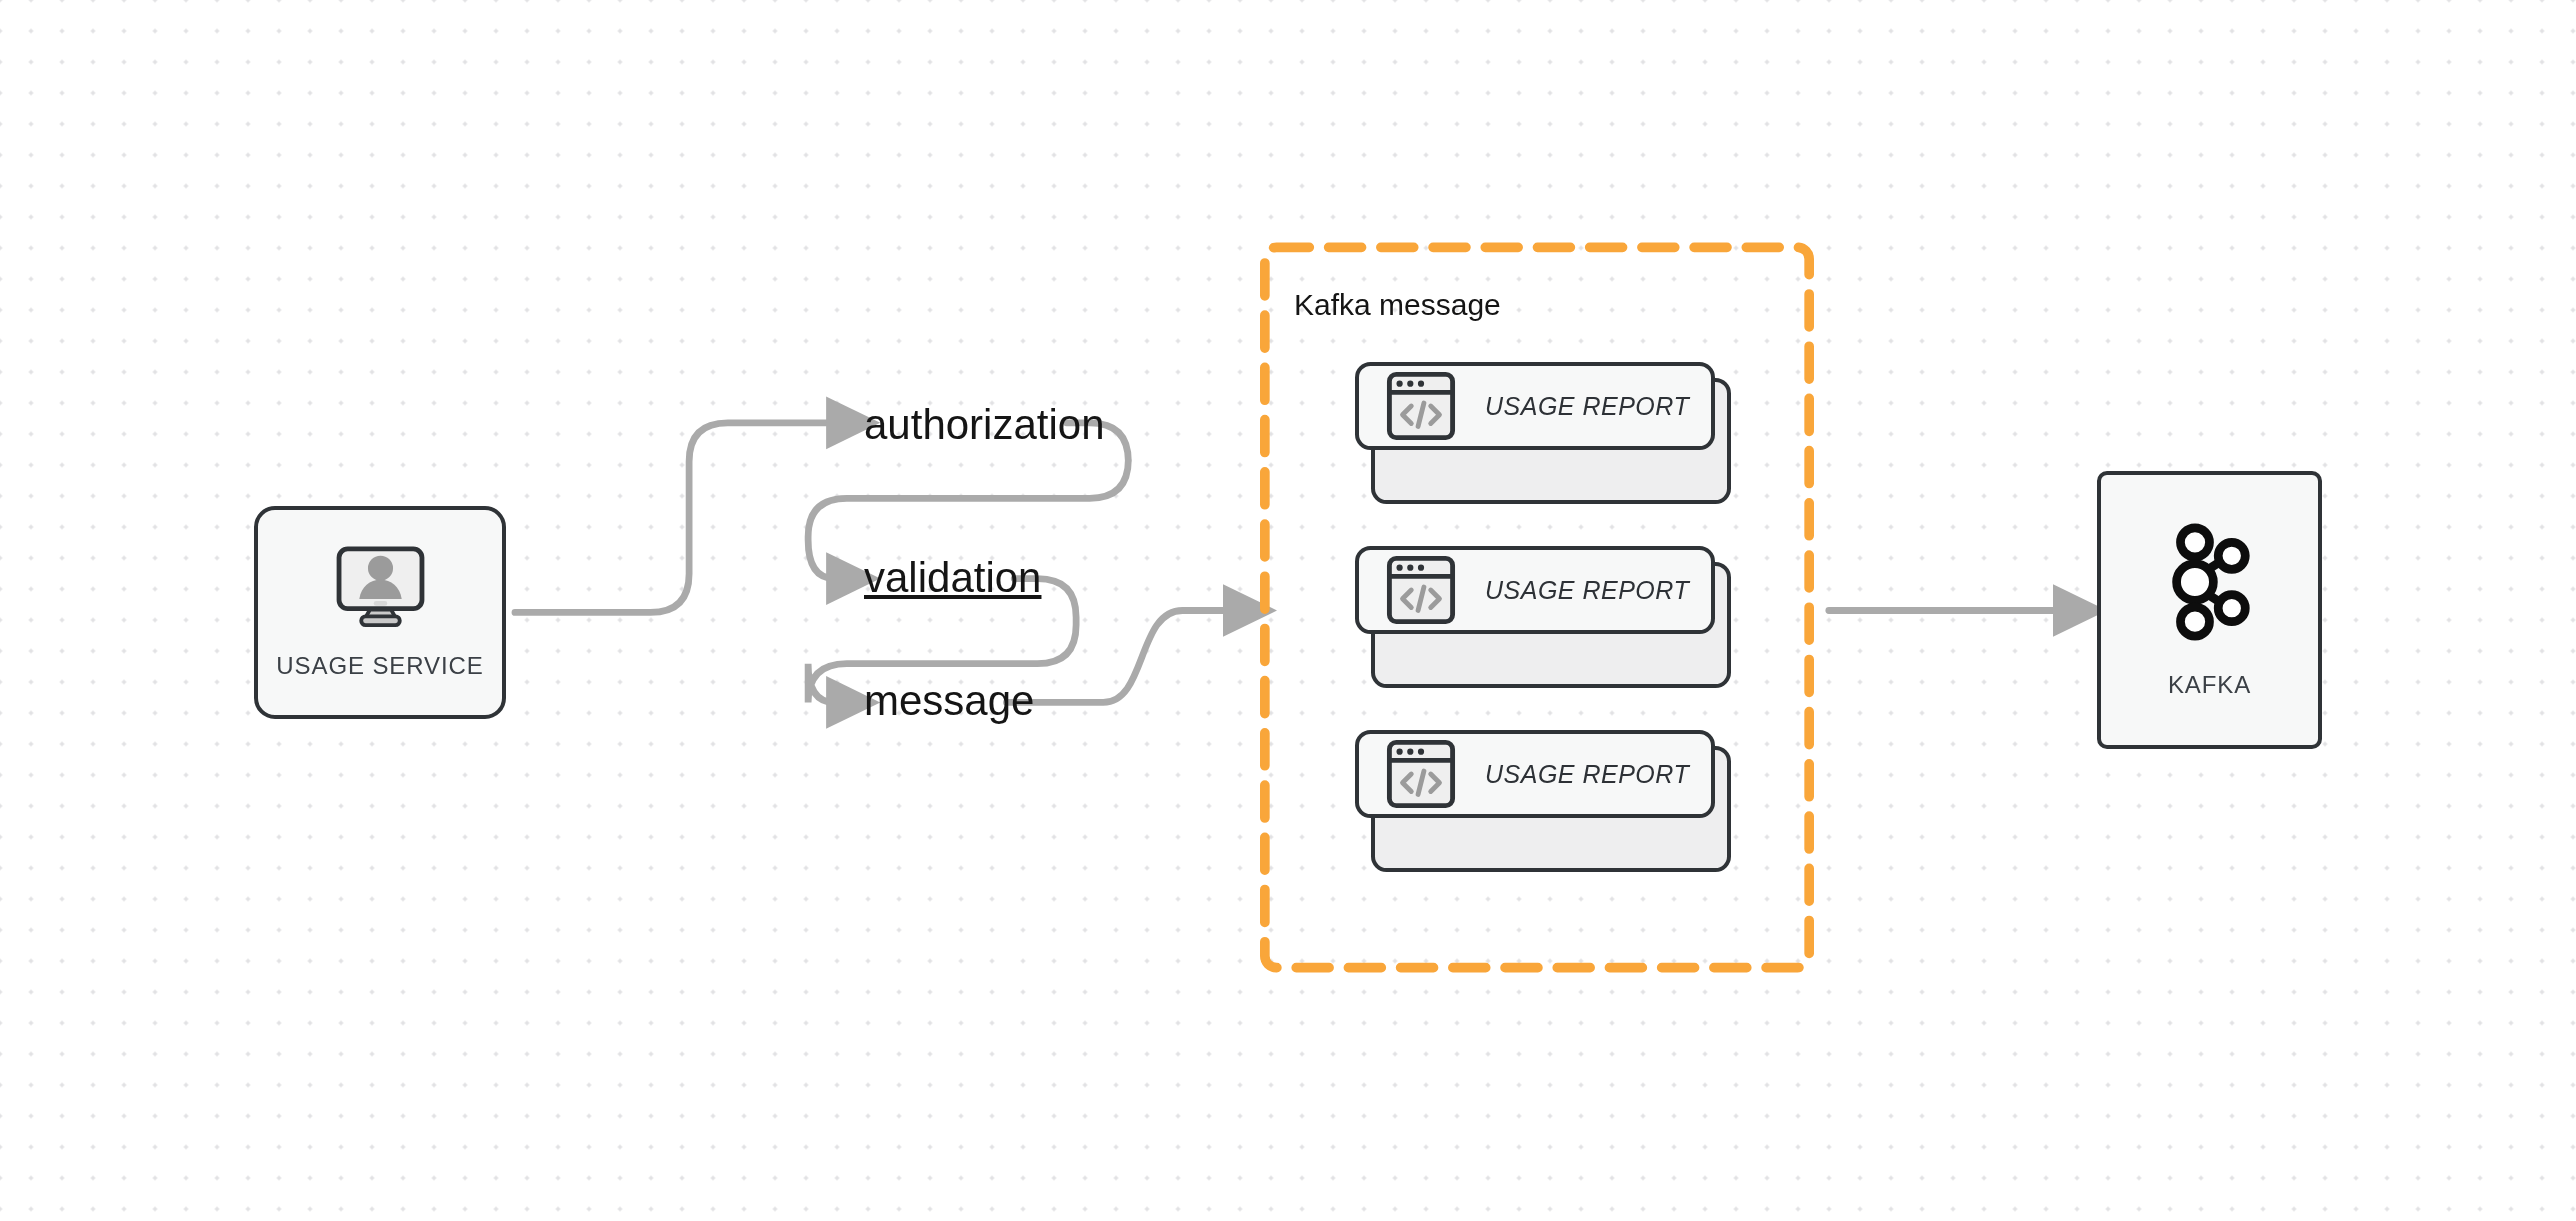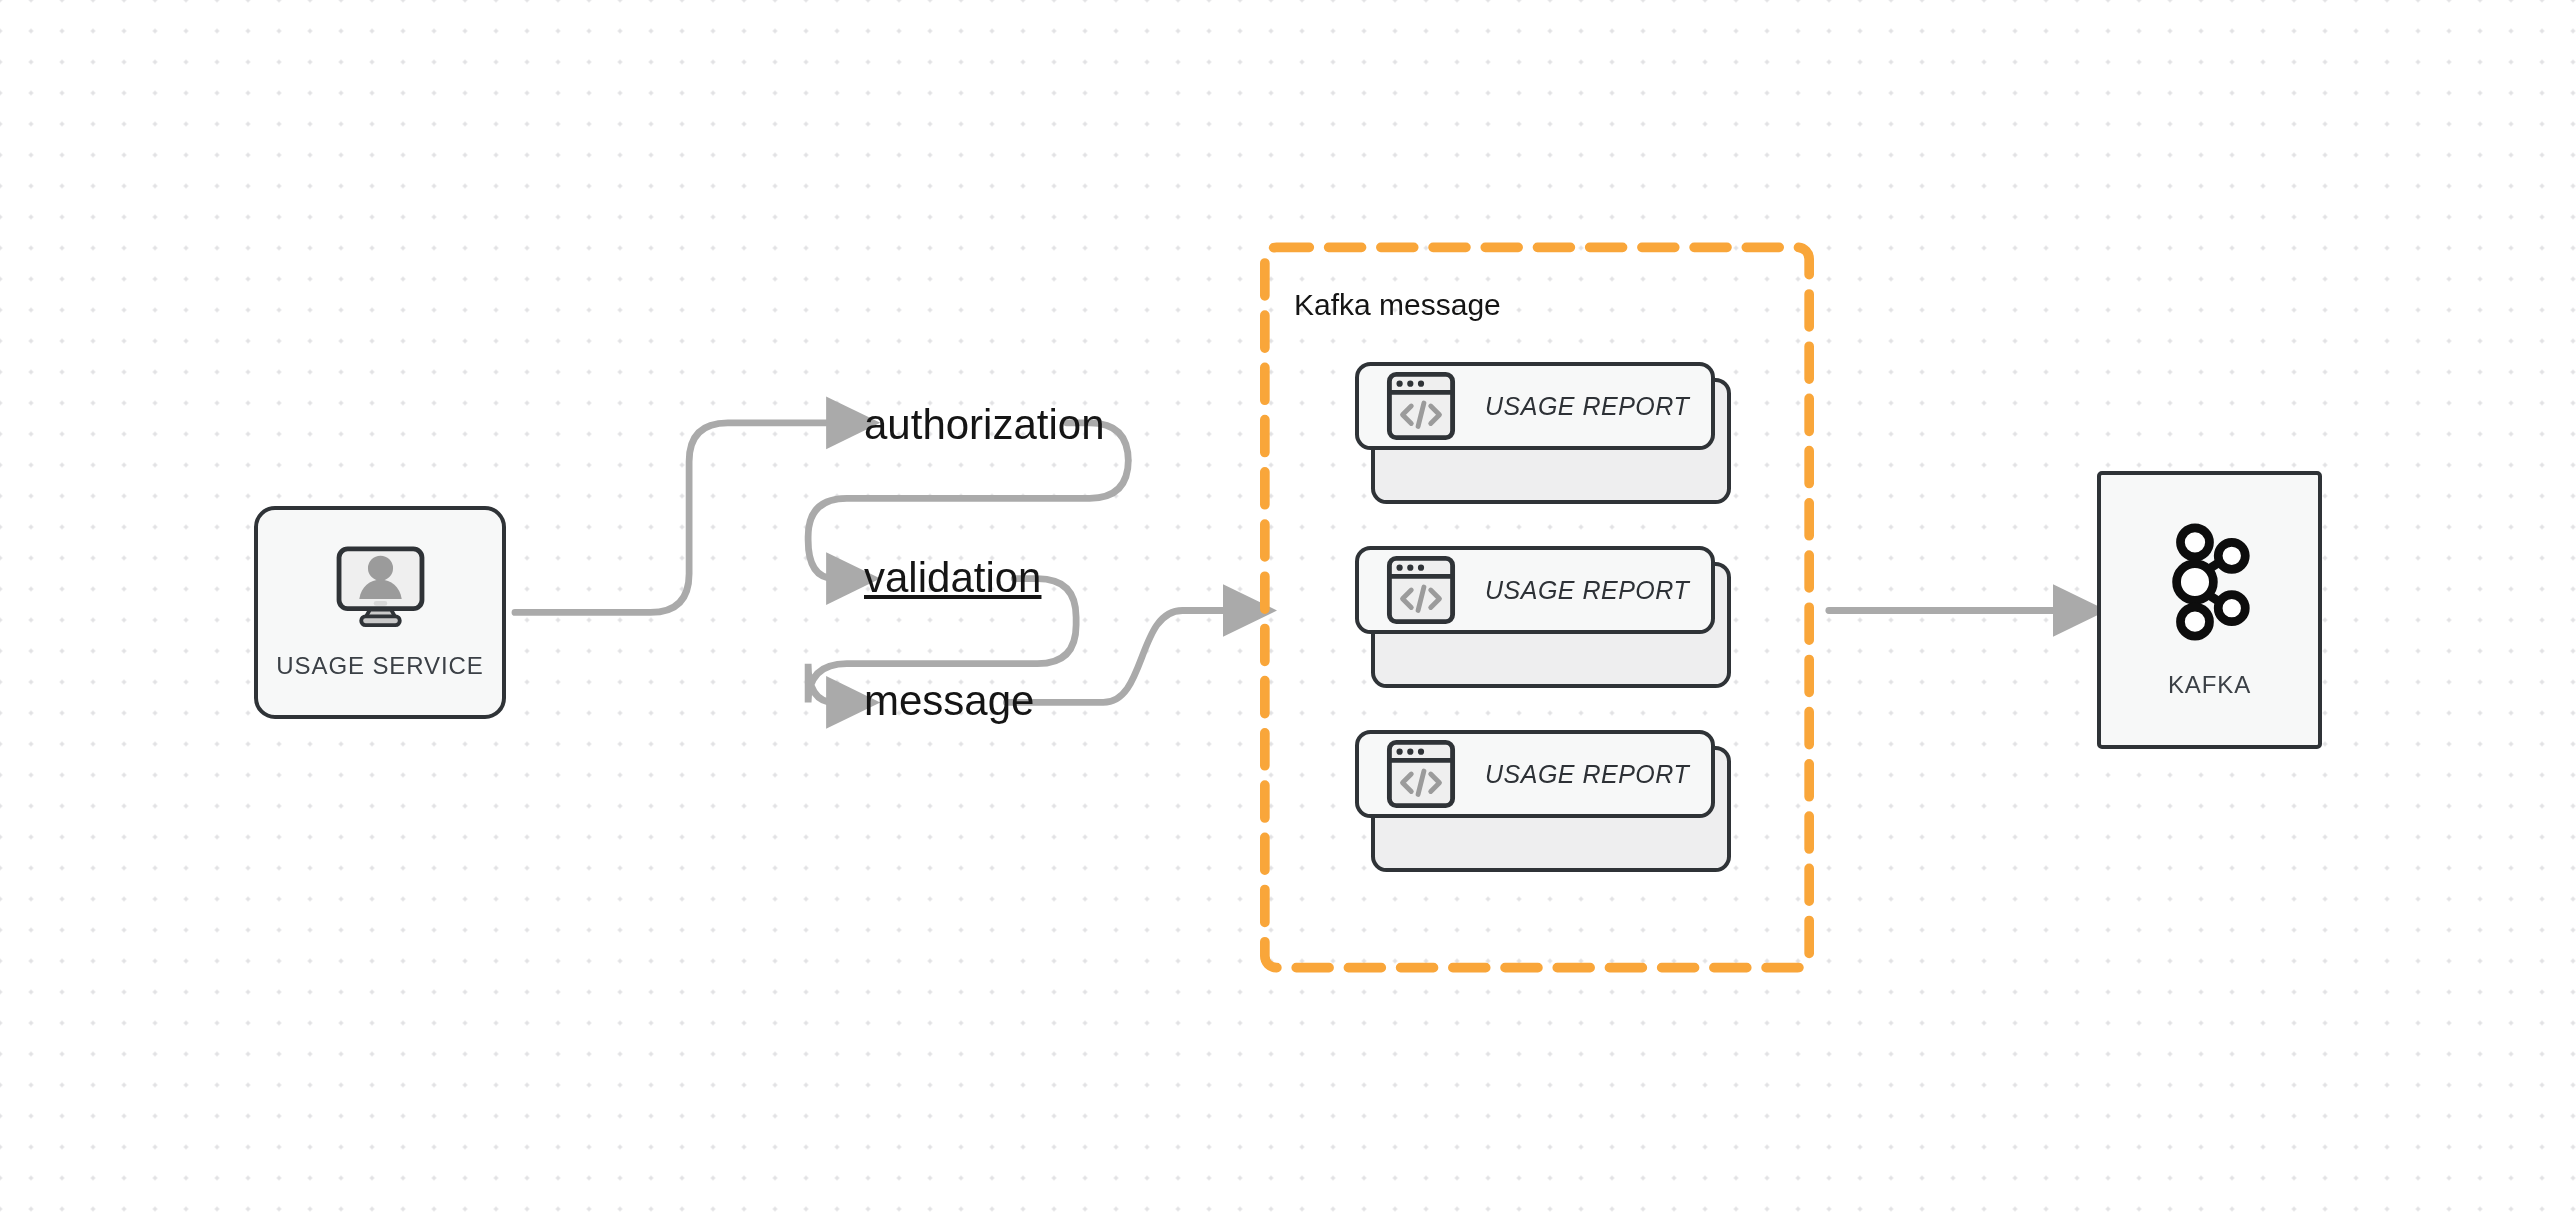--- a/index.html
+++ b/index.html
@@ -47,21 +47,21 @@
     top: 506px;
     width: 252px;
     height: 213px;
   }
   #usage-service-node .node-label { margin-top: 25px; }
   #kafka-node {
     left: 2097px;
     top: 471px;
     width: 225px;
     height: 278px;
-    border-radius: 5px;
+    border-radius: 10px;
   }
   #kafka-node .node-label { margin-top: 29px; }
 
   .stage-label {
     position: absolute;
     font-size: 42px;
     color: #151515;
     white-space: nowrap;
   }
   #stage-label-authorization { left: 864px; top: 401px; }

